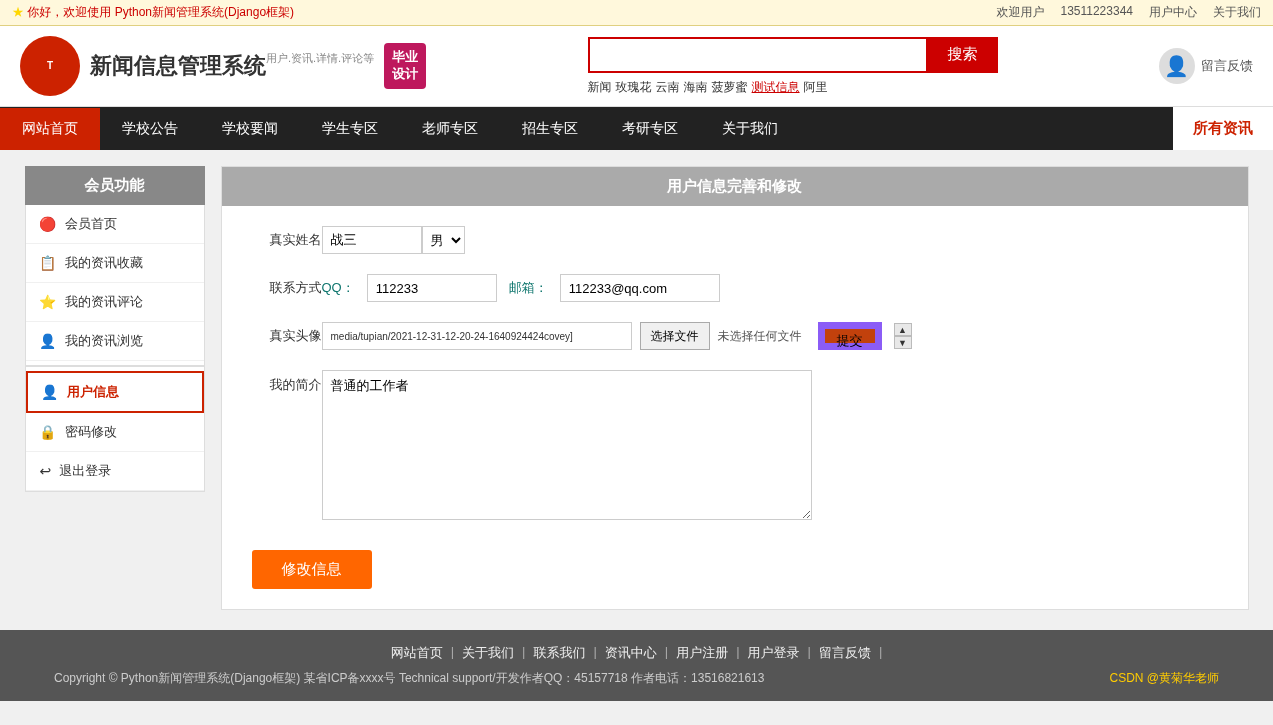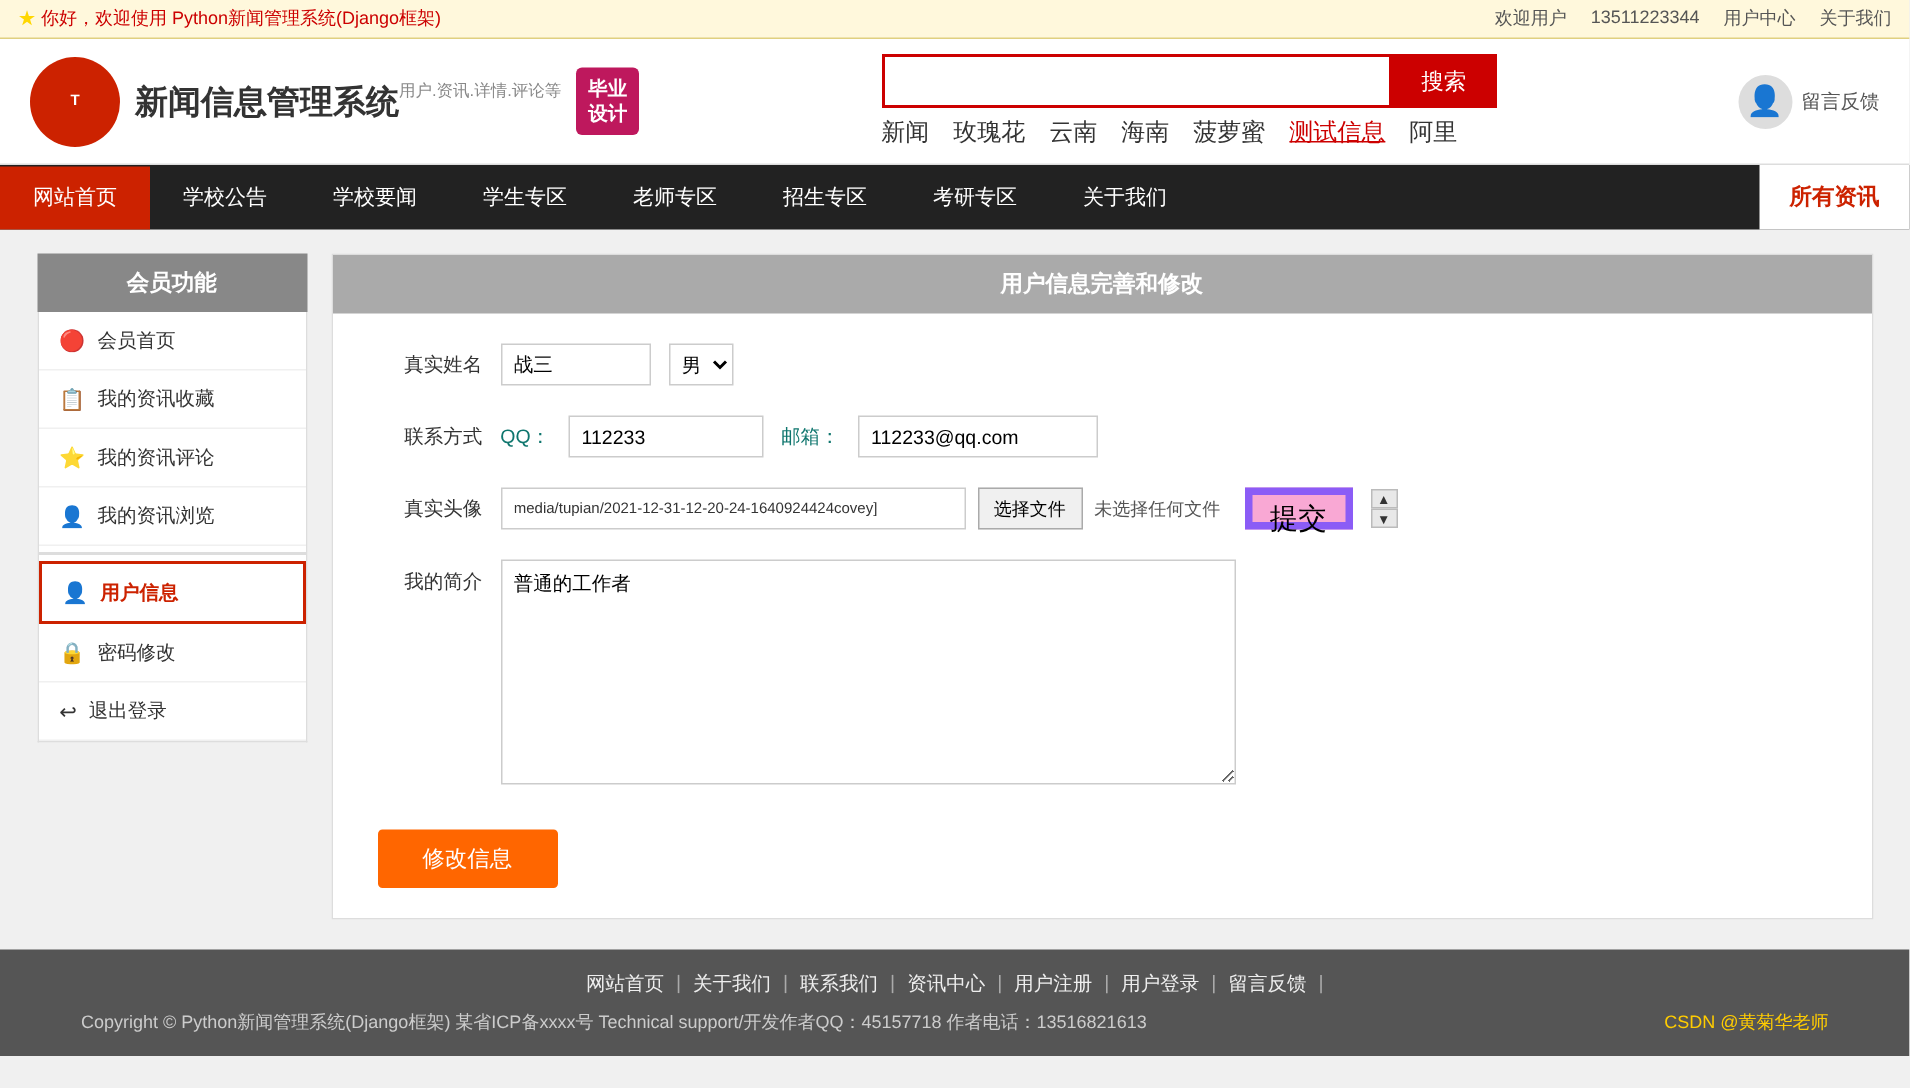--- a/index.html
+++ b/index.html
@@ -88,22 +88,22 @@
       color: #fff;
       border: none;
       height: 36px;
       padding: 0 20px;
       font-size: 15px;
       cursor: pointer;
       font-family: "Microsoft YaHei", sans-serif;
     }
     .search-tags {
       display: flex;
-      gap: 16px;
-      font-size: 16px;
+      gap: 4px;
+      font-size: 12px;
       color: #333;
     }
     .search-tags span { cursor: pointer; }
     .search-tags .highlight { color: #cc0000; text-decoration: underline; }
 
     
     .header-right {
       display: flex;
       align-items: center;
       gap: 6px;
@@ -209,21 +209,21 @@
       font-size: 15px;
       font-weight: bold;
     }
     .content-body {
       padding: 20px 30px;
     }
     .form-row {
       display: flex;
       align-items: center;
       margin-bottom: 20px;
-      gap: 12px;
+      gap: 0;
     }
     .form-label {
       width: 70px;
       text-align: right;
       font-size: 13px;
       color: #333;
       flex-shrink: 0;
     }
     .form-input {
       border: 1px solid #ccc;
@@ -271,24 +271,24 @@
       font-size: 12px;
       cursor: pointer;
       height: 28px;
       font-family: "Microsoft YaHei", sans-serif;
     }
     .file-no-file {
       font-size: 12px;
       color: #555;
     }
     .submit-btn-small {
-      background: #f9a8d4;
-      border: 5px solid #8b5cf6;
+      background: #c2410c;
+      border: 7px solid #8b5cf6;
       padding: 3px 12px;
-      font-size: 19px;
+      font-size: 13px;
       cursor: pointer;
       height: 28px;
       margin-left: 8px;
       font-family: "Microsoft YaHei", sans-serif;
     }
     .arrow-btns {
       display: flex;
       flex-direction: column;
       margin-left: 4px;
     }

